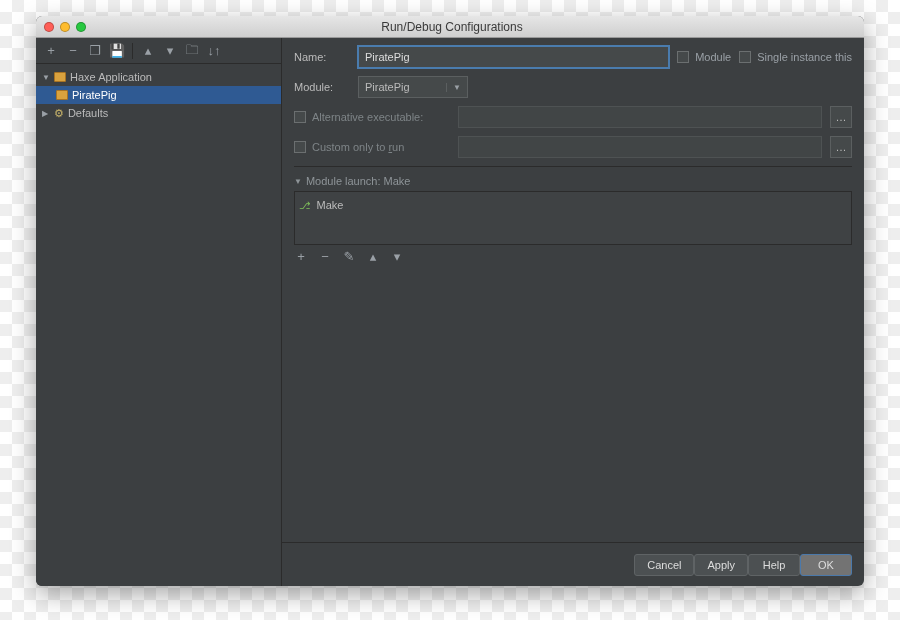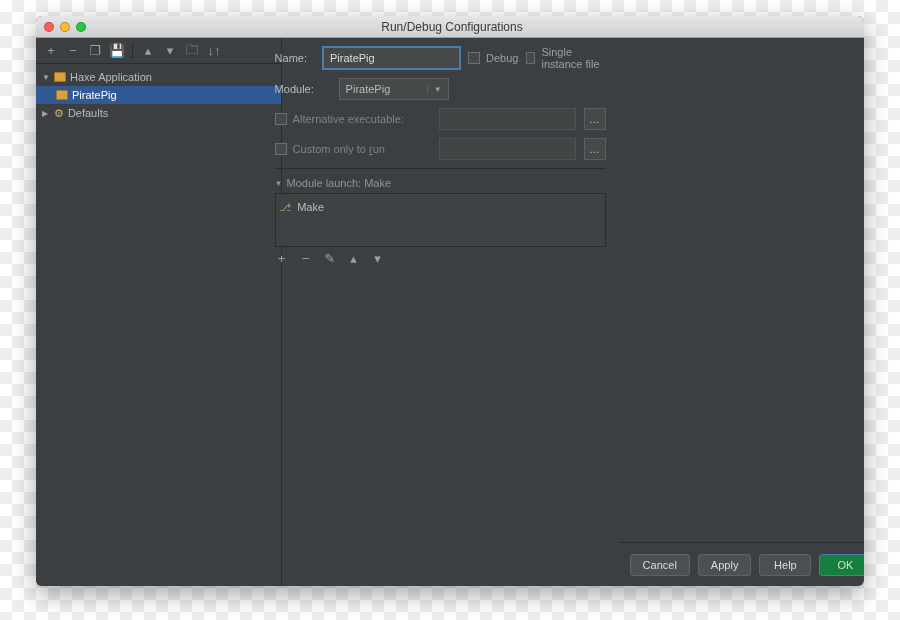--- a/index.html
+++ b/index.html
@@ -58,21 +58,21 @@
   .tb-ic { width:14px; height:14px; display:inline-flex; align-items:center; justify-content:center; font-size:13px; cursor:pointer; }
   .tb-sep { width:1px; height:16px; background:#2b2b2b; }
   .tree { flex:1; padding:4px 0; overflow:auto; font-size:11px; }
   .node { display:flex; align-items:center; height:18px; gap:4px; padding-left:6px; }
   .node.lvl1 { padding-left:20px; }
   .node.selected { background:#2f5a93; color:#fff; }
   .twisty { font-size:8px; width:8px; color:#9aa0a6; }
   .folder-ico { width:12px; height:10px; background:#d9a23e; border:1px solid #a87323; border-radius:1px; }
   .gear-ico { font-size:11px; color:#c7b36a; }
 
-  .mainpane { flex:1; display:flex; min-width:0;justify-content:center; }
+  .mainpane { flex:1; display:flex; flex-direction:column; min-width:0;justify-content:center; }
   .form { padding:8px 12px 0 12px; }
   .row { display:flex; align-items:center; margin-bottom:8px; gap:8px; }
   .lbl { width:56px; color:#bbb; }
   .textbox {
     flex:1; height:22px; background:#45494a;
     border:1px solid #5b5f60; color:#ddd; padding:0 6px;
     font-family:inherit; font-size:11px;
   }
   .textbox.focus { border-color:#4a7cae; box-shadow:0 0 0 1px #4a7cae; }
   .chkwrap { display:flex; align-items:center; gap:6px; color:#9aa0a6; }
@@ -95,29 +95,29 @@
     padding:4px; overflow:auto;
   }
   .listitem { display:flex; align-items:center; gap:6px; color:#bbb; height:18px; }
   .make-ico { color:#7fbf5a; font-size:10px; }
   .list-tb { display:flex; gap:10px; padding:4px 0 6px; color:#9aa0a6; }
 
   .footer {
     margin-top:auto; height:44px;
     border-top:1px solid #2b2b2b;
     display:flex; align-items:center; justify-content:flex-end;
-    gap:8px; padding:0 12px;
+    padding:0 12px;
   }
   .btn {
     height:22px; padding:0 12px; min-width:52px;
     background:#4c5052; border:1px solid #5f6365; color:#ddd;
     font-size:11px; display:flex; align-items:center; justify-content:center;
     border-radius:3px; cursor:pointer;
   }
-  .btn.default { background:#15803d; border-color:#4b79ab; }
+  .btn.default { background:#737373; border-color:#4b79ab; }
   .underline-key { text-decoration: underline; text-decoration-thickness:1px; }
   .dim { color:#7e8487; }
 </style>
 </head>
 <body>
 
 <div class="window">
   <div class="titlebar">
     <div class="traffic">
       <div class="dot red"></div>
@@ -160,25 +160,25 @@
     </div>
 
     <div class="mainpane">
       <div class="form">
 
         <div class="row">
           <span class="lbl">Name:</span>
           <input class="textbox focus" value="PiratePig" style="">
           <label class="chkwrap">
             <span class="chk"></span>
-            <span>Debug</span>
+            <span>Module</span>
           </label>
           <label class="chkwrap">
             <span class="chk"></span>
-            <span>Single instance file</span>
+            <span>Single instance this</span>
           </label>
         </div>
 
         <div class="row">
           <span class="lbl">Module:</span>
           <div class="select">
             <span>PiratePig</span>
             <span class="arrow">▼</span>
           </div>
         </div>

